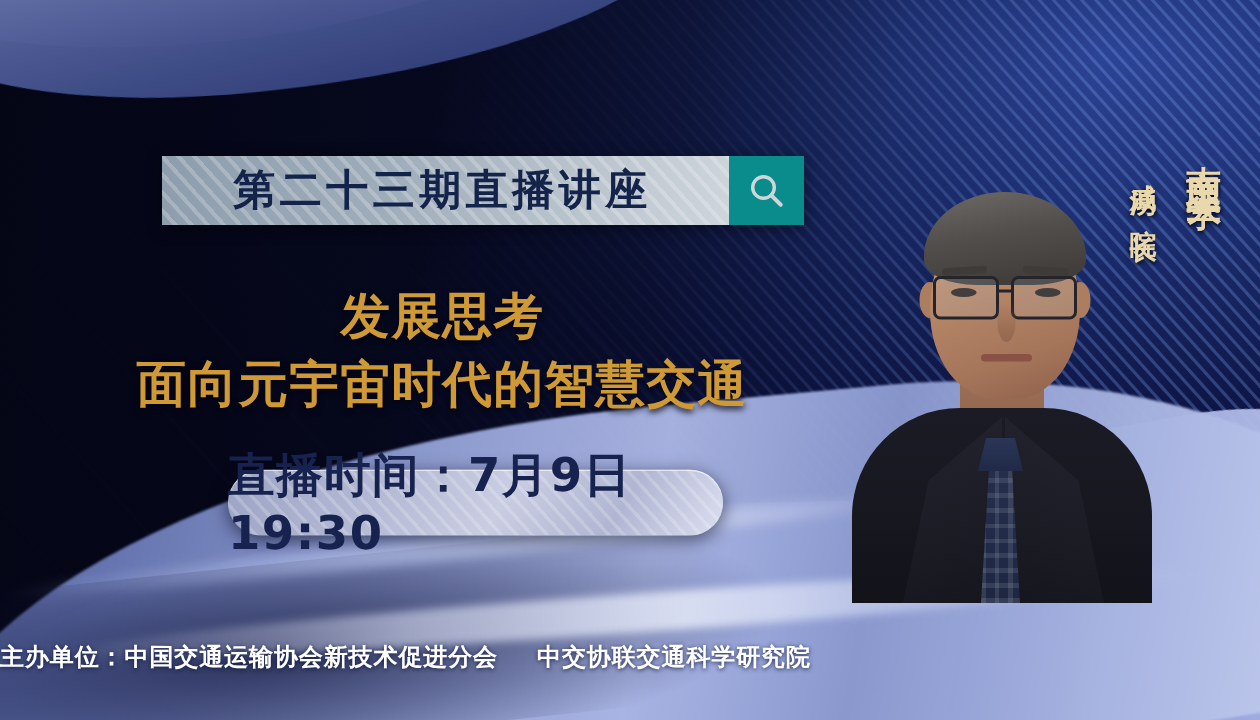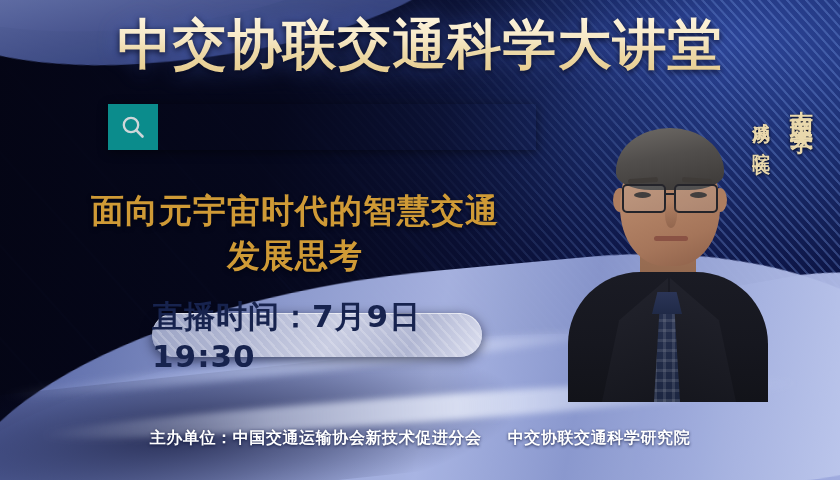--- a/index.html
+++ b/index.html
@@ -326,21 +326,20 @@
   .p-brow-r { position:absolute; left:110px; top:76px; width:30px; height:5px; background:#3f3b38; border-radius:3px; transform:rotate(4deg); }
   .p-eye-l { position:absolute; left:62px; top:90px; width:17px; height:6px; background:#2c2623; border-radius:50%; }
   .p-eye-r { position:absolute; left:118px; top:90px; width:17px; height:6px; background:#2c2623; border-radius:50%; }
   .p-nose { position:absolute; left:93px; top:100px; width:12px; height:26px; background:linear-gradient(180deg, rgba(140,96,72,0) 0%, rgba(132,90,68,0.6) 100%); border-radius:0 0 50% 50%; }
   .p-mouth { position:absolute; left:82px; top:134px; width:34px; height:5px; background:#8a5244; border-radius:3px; }
 
   
   .organizers {
     position: absolute;
     left: 0; right: 0; top: 428px;
-    text-align: center;
     color: #ffffff;
     font-size: 16px;
     font-weight: bold;
     letter-spacing: 0.6px;
     text-shadow: 0 1px 3px rgba(12,20,60,0.85);
     font-family: Liberation Mono, monospace;
   }
   .organizers .gap { display: inline-block; width: 26px; }
 </style>
 </head>
@@ -382,36 +381,36 @@
     <div class="p-eye-r"></div>
     <div class="p-glasses">
       <div class="p-lens l"></div>
       <div class="p-bridge"></div>
       <div class="p-lens r"></div>
     </div>
     <div class="p-nose"></div>
     <div class="p-mouth"></div>
   </div>
 
-  <div class="main-title">中交协联交通科学大讲堂</div>
 
   <div class="episode-bar">
+    <div class="episode-label">第二十三期直播讲座</div>
     <div class="episode-search">
       <span>
         <svg width="26" height="26" viewBox="0 0 26 26" fill="none">
           <circle cx="11" cy="11" r="7.2" stroke="#cfd6d9" stroke-width="2.3"></circle>
           <line x1="16.2" y1="16.2" x2="22.5" y2="22.5" stroke="#cfd6d9" stroke-width="2.6" stroke-linecap="round"></line>
         </svg>
       </span>
     </div>
   </div>
 
   <div class="lecture-title">
+    <span class="ln">发展思考</span>
     <span class="ln">面向元宇宙时代的智慧交通</span>
-    <span class="ln">发展思考</span>
   </div>
 
   <div class="time-pill">
     <span>直播时间：7月9日19:30</span>
   </div>
 
   <div class="speaker-cols">
     <div class="vtext name">戚湧　院长</div>
     <div class="vtext org">南京理工大学</div>
   </div>

